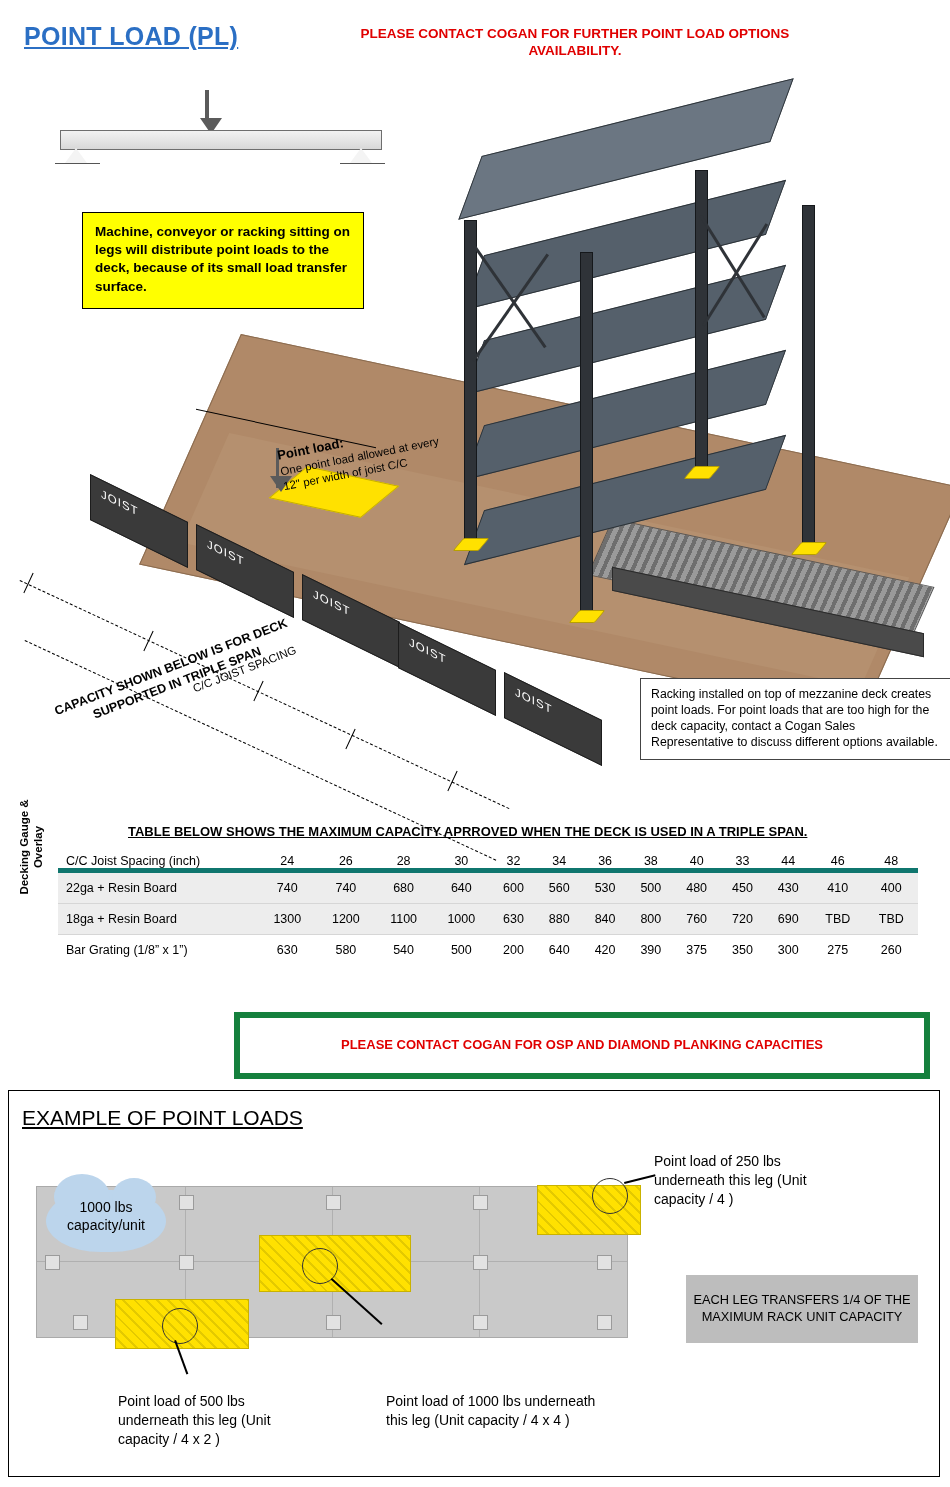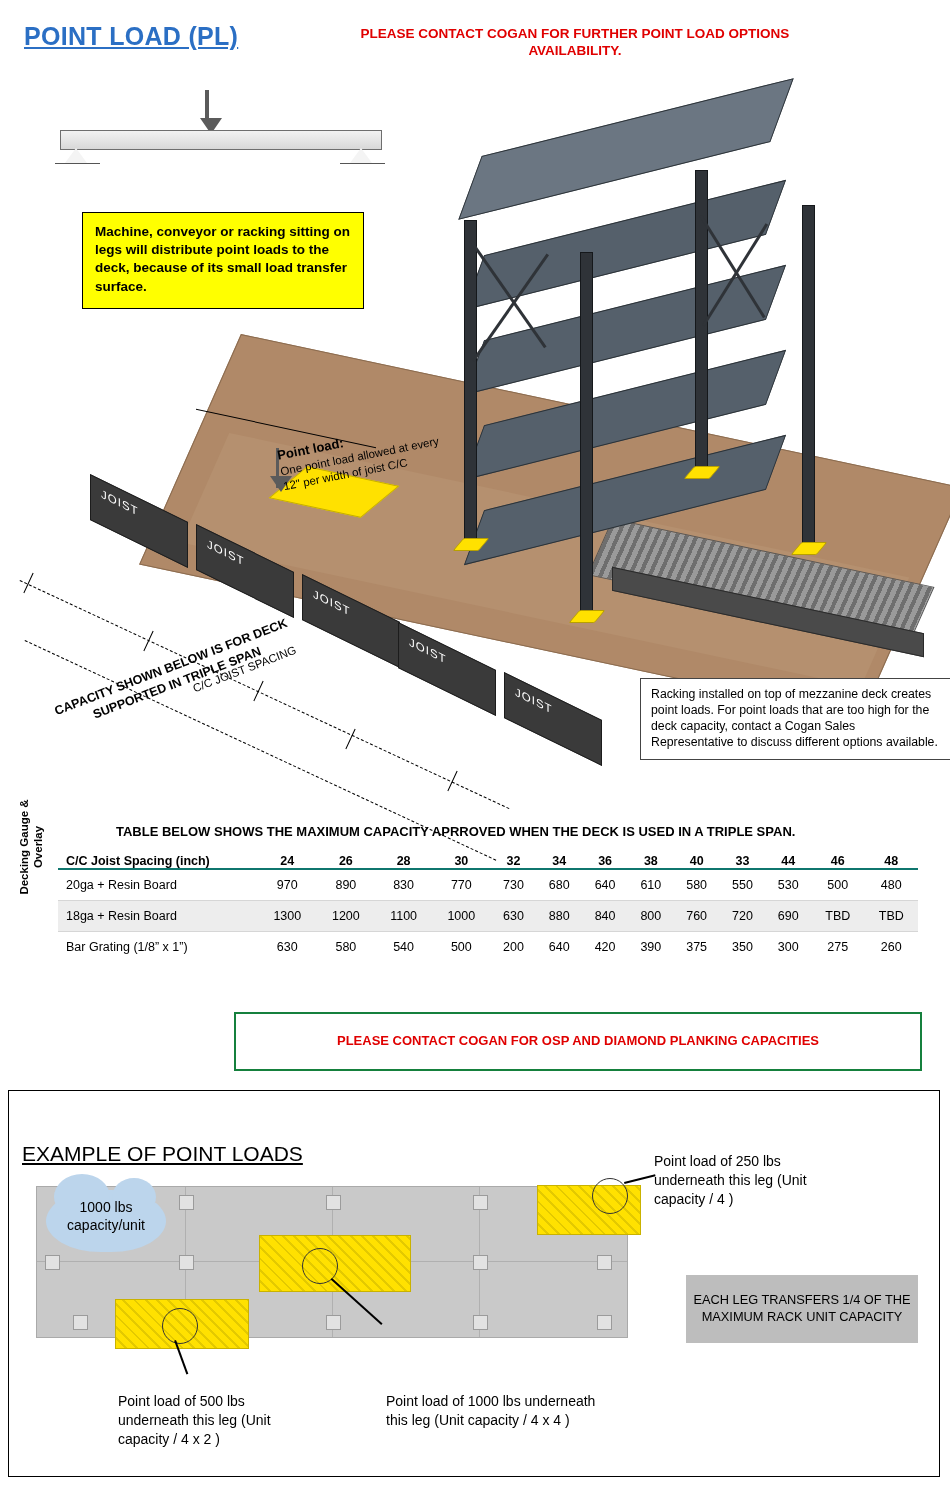--- a/index.html
+++ b/index.html
@@ -103,52 +103,53 @@
 
   
   #racking-note{
     left:640px;top:678px;width:290px;
     border:1px solid #444;background:#fff;
     padding:8px 10px;font-size:12.3px;line-height:1.3;
   }
 
   
   #table-caption{
-    left:116px;top:824px;font-size:13px;font-weight:bold;
+    left:128px;top:824px;font-size:13px;font-weight:bold;
+    text-decoration:underline;
   }
   #cap-table{
     position:absolute;left:58px;top:846px;width:860px;
     border-collapse:collapse;font-size:12.5px;
   }
   #cap-table td,#cap-table th{
     padding:8px 2px;text-align:center;font-weight:normal;
   }
   #cap-table .rowhead{
     text-align:left;padding-left:8px;width:190px;white-space:nowrap;
   }
-  #cap-table tr.head td{border-bottom:2px solid #0f766e;padding-bottom:0;font-weight:bold;}
+  #cap-table tr.head td{border-bottom:5px solid #0f766e;padding-bottom:0;}
   #cap-table tr.shade td{background:#ededed;}
   #cap-table tr.data td{border-top:1px solid #d6d6d6;}
   #vert-label{
     position:absolute;left:18px;top:912px;width:130px;
     transform:rotate(-90deg);transform-origin:0 0;
     font-size:11.5px;font-weight:bold;text-align:center;line-height:1.2;
   }
   #osp-note{
     position:absolute;left:234px;top:1012px;width:684px;height:55px;
-    border:2px solid #15803d;color:#e00000;font-size:13px;font-weight:bold;
+    border:6px solid #15803d;color:#e00000;font-size:13px;font-weight:bold;
     display:flex;align-items:center;justify-content:center;text-align:right;line-height:1.3;
   }
 
   
   #example-box{
     left:8px;top:1090px;width:930px;height:385px;border:1px solid #000;background:#fff;
   }
   #example-title{
-    left:22px;top:1106px;font-size:21px;text-decoration:underline;margin-top:36px;
+    left:22px;top:1106px;font-size:21px;text-decoration:underline;
   }
   #grid-area{
     left:36px;top:1186px;width:590px;height:150px;background:#c9c9c9;border:1px solid #aaa;
   }
   .grid-line-v{position:absolute;top:0;bottom:0;width:1px;background:#b0b0b0;}
   .grid-line-h{position:absolute;left:0;right:0;height:1px;background:#b0b0b0;}
   .leg-sq{position:absolute;width:13px;height:13px;background:#e2e2e2;border:1px solid #9b9b9b;}
   .hatch{
     position:absolute;background:#ffe100;border:1px solid #c9b200;
     background-image:repeating-linear-gradient(45deg,#ffe100 0 6px,#e3c900 6px 8px);
@@ -284,37 +285,37 @@
     <td>34</td>
     <td>36</td>
     <td>38</td>
     <td>40</td>
     <td>33</td>
     <td>44</td>
     <td>46</td>
     <td>48</td>
   </tr>
 
-
-  <tr class="data">
-    <td class="rowhead">20ga + Resin Board</td>
-    <td>970</td>
-    <td>890</td>
-    <td>830</td>
-    <td>770</td>
-    <td>730</td>
+  <tr class="data shade">
+    <td class="rowhead">22ga + Resin Board</td>
+    <td>740</td>
+    <td>740</td>
     <td>680</td>
     <td>640</td>
-    <td>610</td>
-    <td>580</td>
-    <td>550</td>
+    <td>600</td>
+    <td>560</td>
     <td>530</td>
     <td>500</td>
     <td>480</td>
+    <td>450</td>
+    <td>430</td>
+    <td>410</td>
+    <td>400</td>
   </tr>
+
 
   <tr class="data shade">
     <td class="rowhead">18ga + Resin Board</td>
     <td>1300</td>
     <td>1200</td>
     <td>1100</td>
     <td>1000</td>
     <td>630</td>
     <td>880</td>
     <td>840</td>

